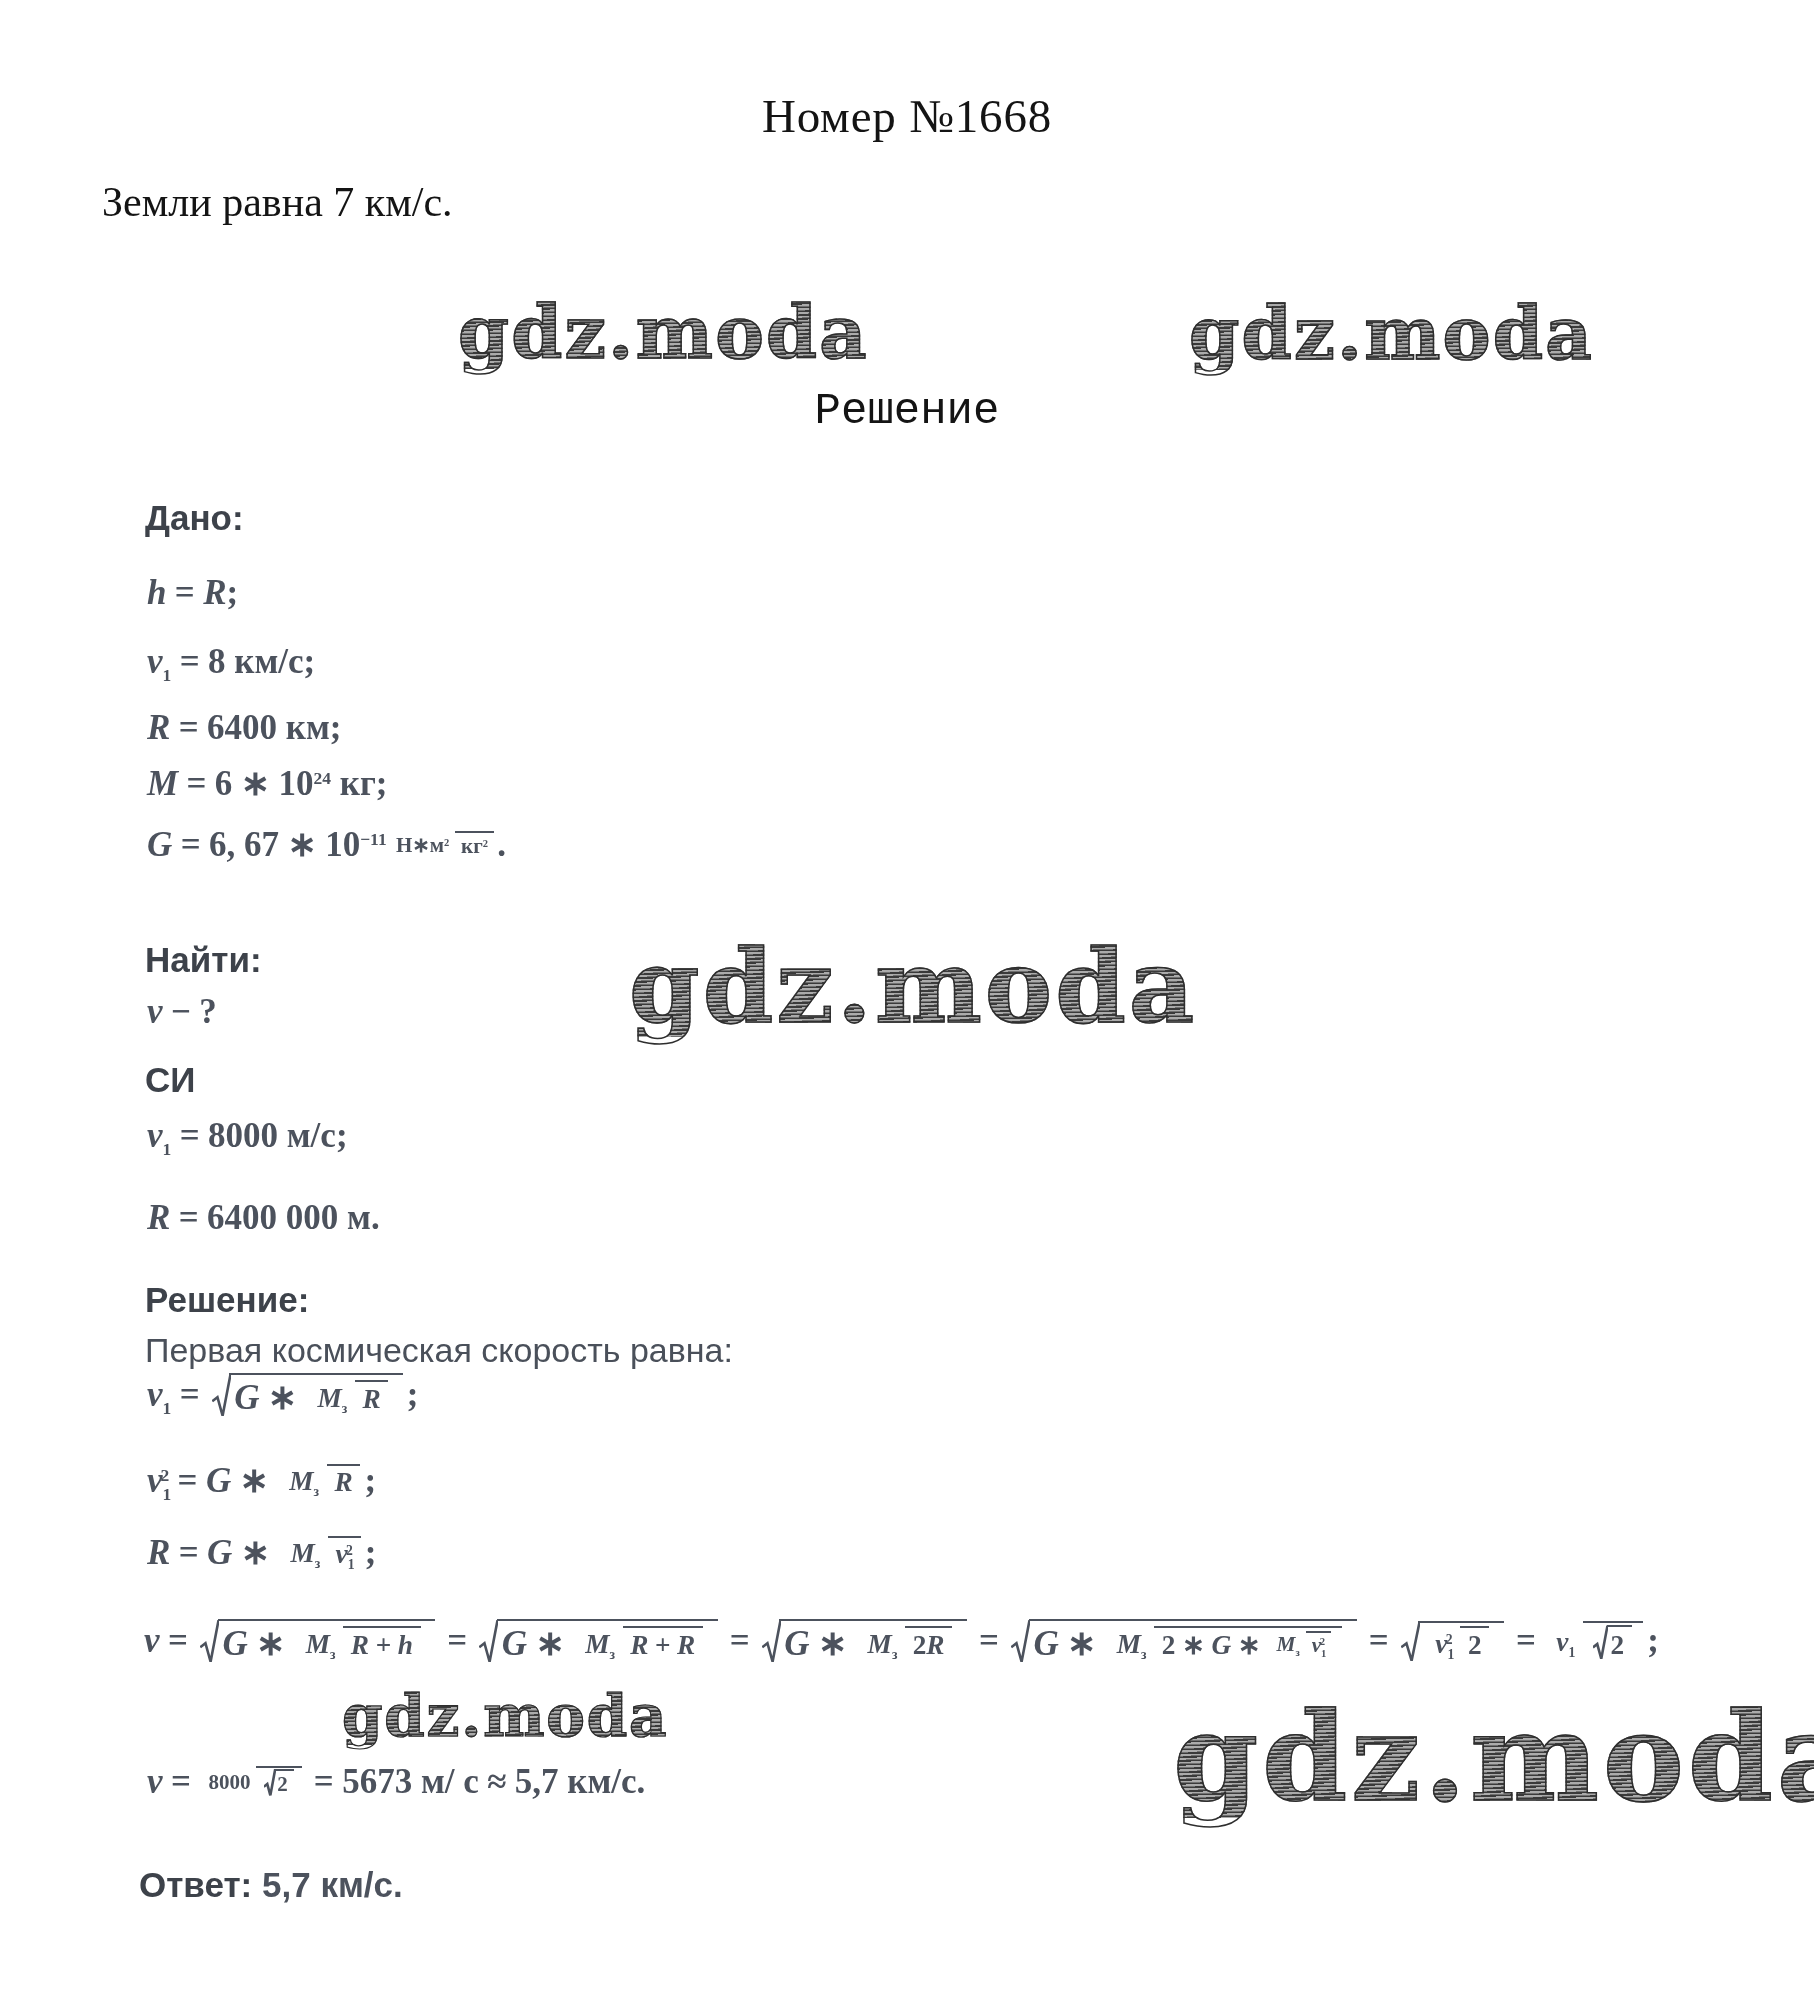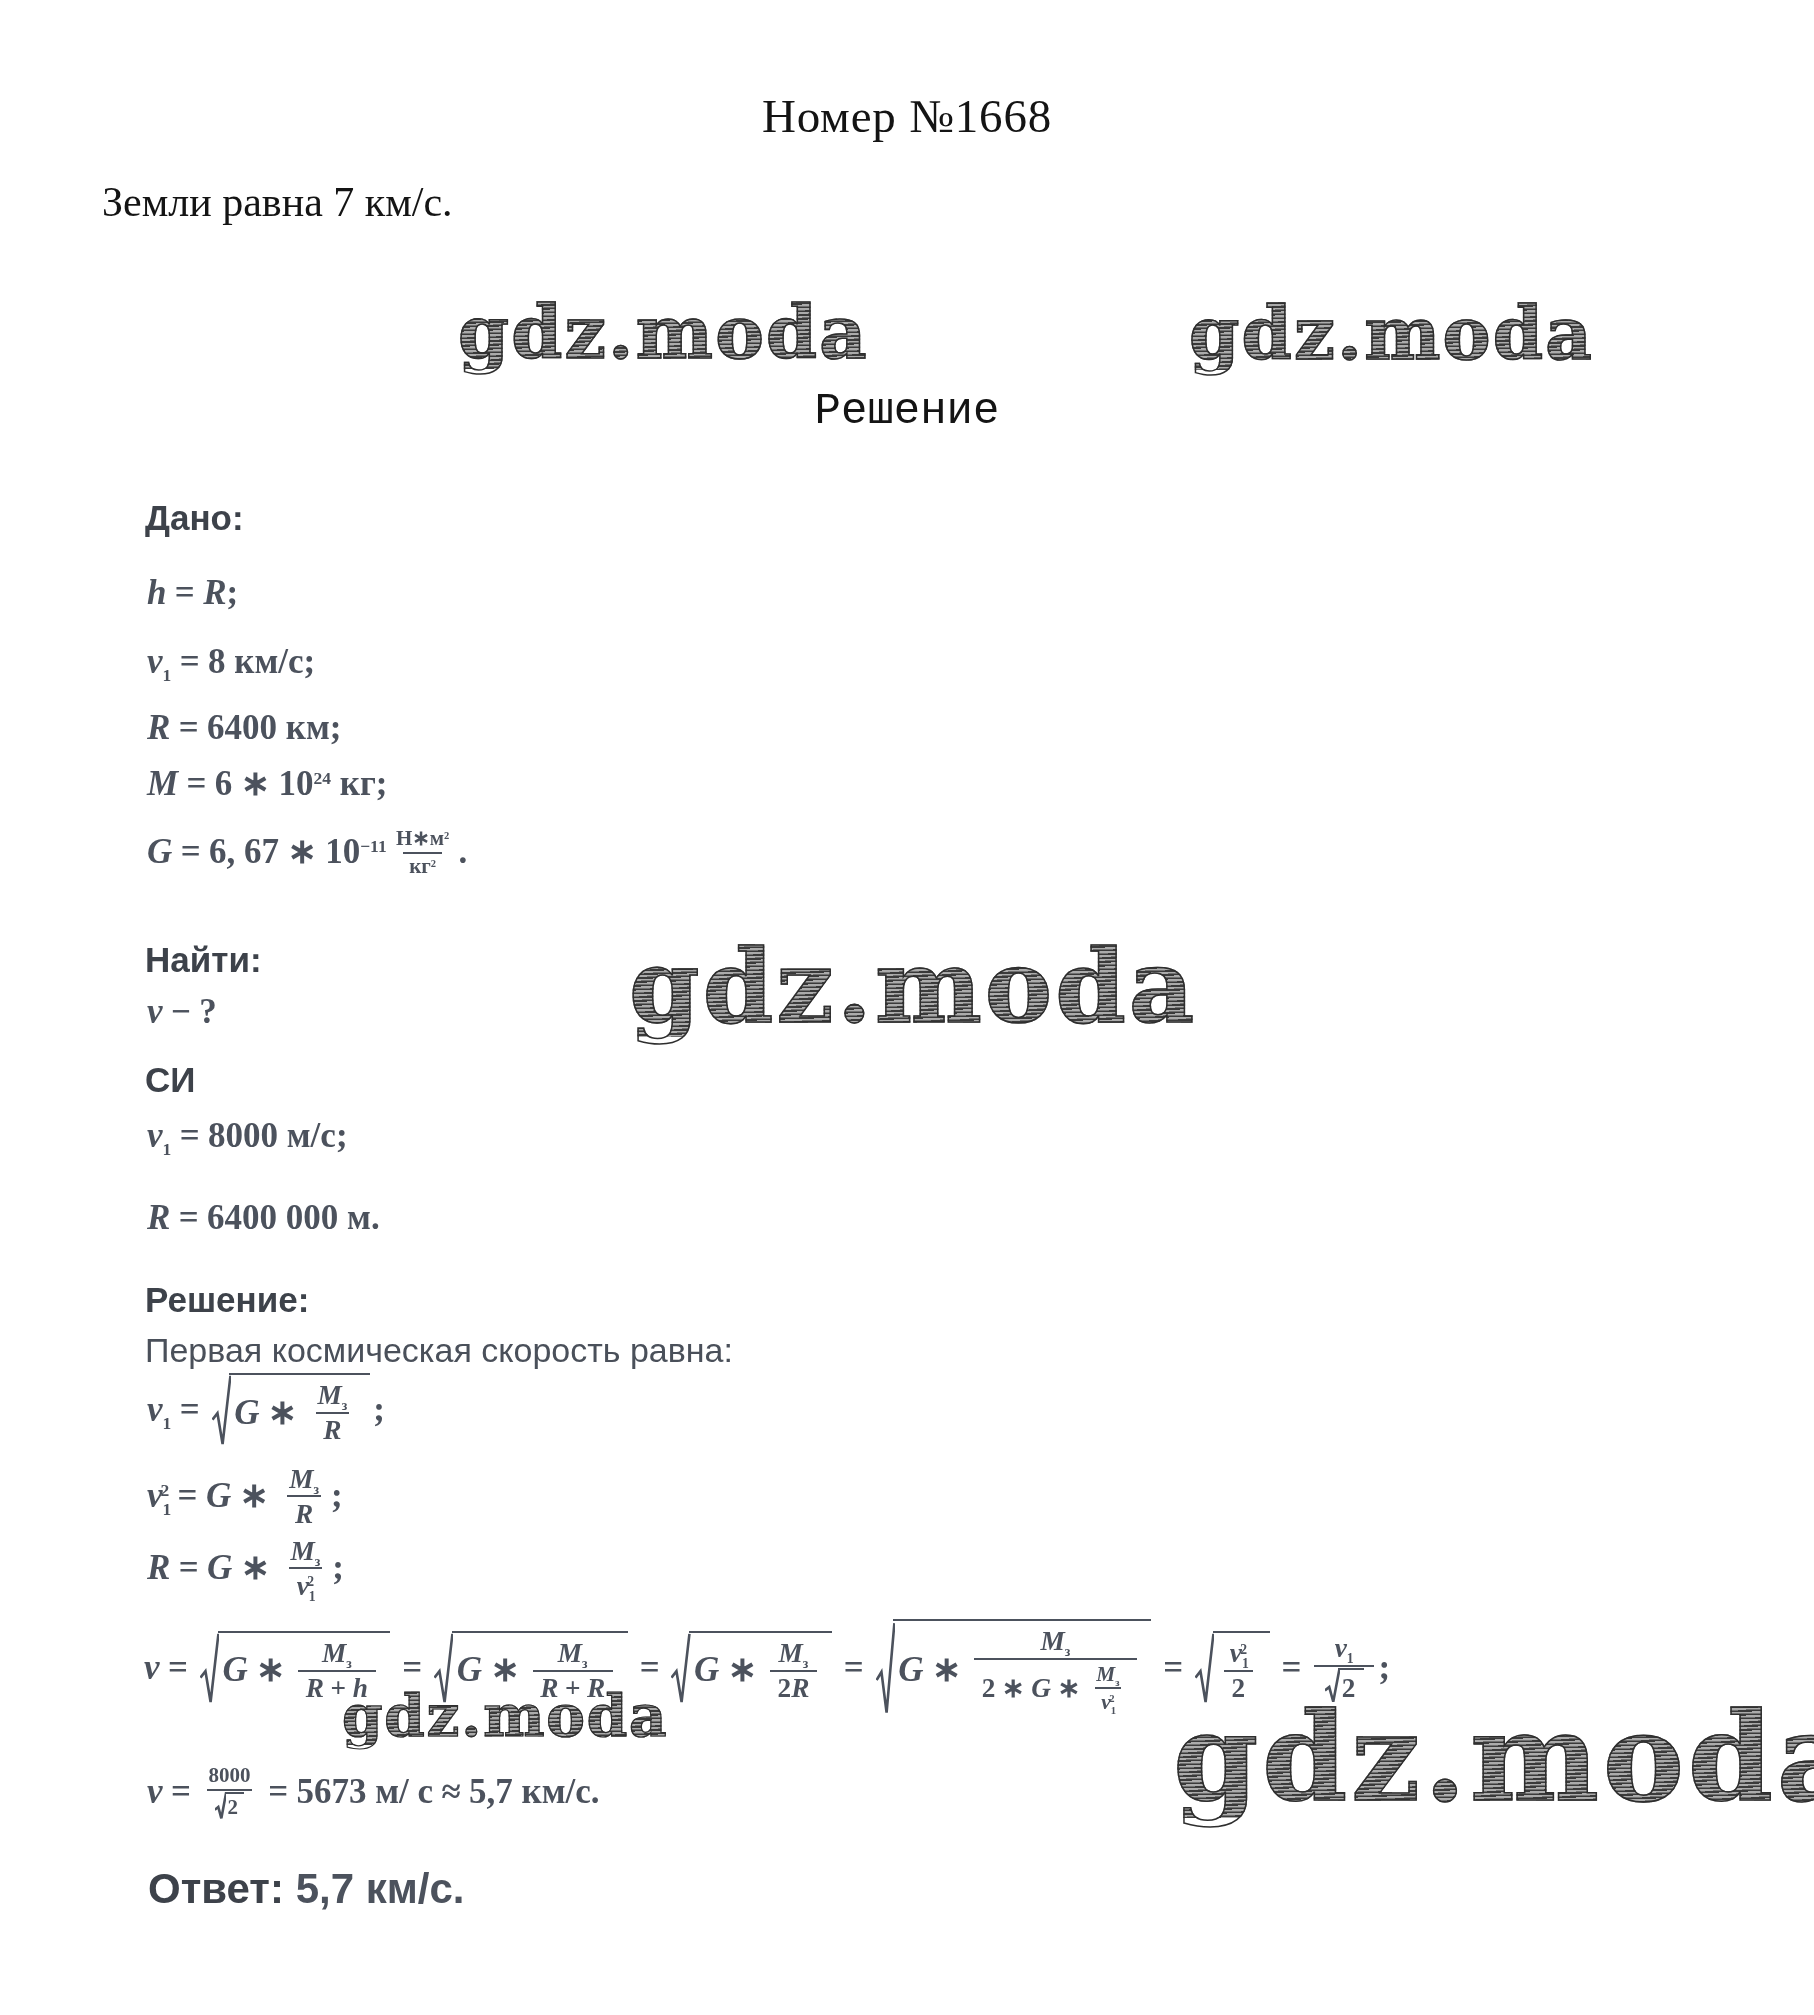--- a/index.html
+++ b/index.html
@@ -62,36 +62,36 @@
   .f-s3{top:1534px;}
   .f-s4{top:1619px;left:144px;}
   .f-s5{top:1763px;}
   .mvar{font-style:italic;font-weight:700;}
   .mtxt{font-weight:600;}
   .mop{margin:0 0.24em;font-weight:600;}
   .formula sub{font-size:0.5em;vertical-align:-0.45em;font-style:normal;line-height:0;}
   .formula sup{font-size:0.5em;vertical-align:0.62em;font-style:normal;line-height:0;}
   .formula sub + sup{margin-left:-0.62em;}
   .mfrac{
-    display:inline-flex;flex-direction:column;align-items:center;
+    display:inline-flex;flex-direction:row;align-items:center;
     font-size:0.78em;margin:0 0.16em;line-height:1.1;
   }
   .mnum,.mden{display:flex;align-items:center;justify-content:center;padding:0.06em 0.28em;}
   .mden{border-top:2.3px solid currentColor;}
   .msmall{font-size:0.6em;}
   .msqrt{display:inline-flex;align-items:stretch;margin:0 0.1em;}
   .msqrt > svg{width:0.55em;flex:none;align-self:stretch;height:auto;min-height:1.1em;margin-right:-1.5px;}
   .mradicand{
     display:flex;align-items:center;border-top:2.3px solid currentColor;
     padding:0.1em 0.3em 0.04em 0.14em;
   }
   
   .answer{
-    position:absolute;left:148px;top:1865px;display:flex;gap:0.28em;
-    font-family:"Liberation Sans", sans-serif;font-size:42px;white-space:nowrap;
+    position:absolute;left:139px;top:1865px;display:flex;gap:0.28em;
+    font-family:"Liberation Sans", sans-serif;font-size:35px;white-space:nowrap;
   }
   .answer-label{font-weight:700;color:#3d424a;}
   .answer-value{font-weight:600;color:#4c525d;}
 </style>
 </head>
 <body>
 
 <div class="title">Номер №1668</div>
 
 <div class="problem">

